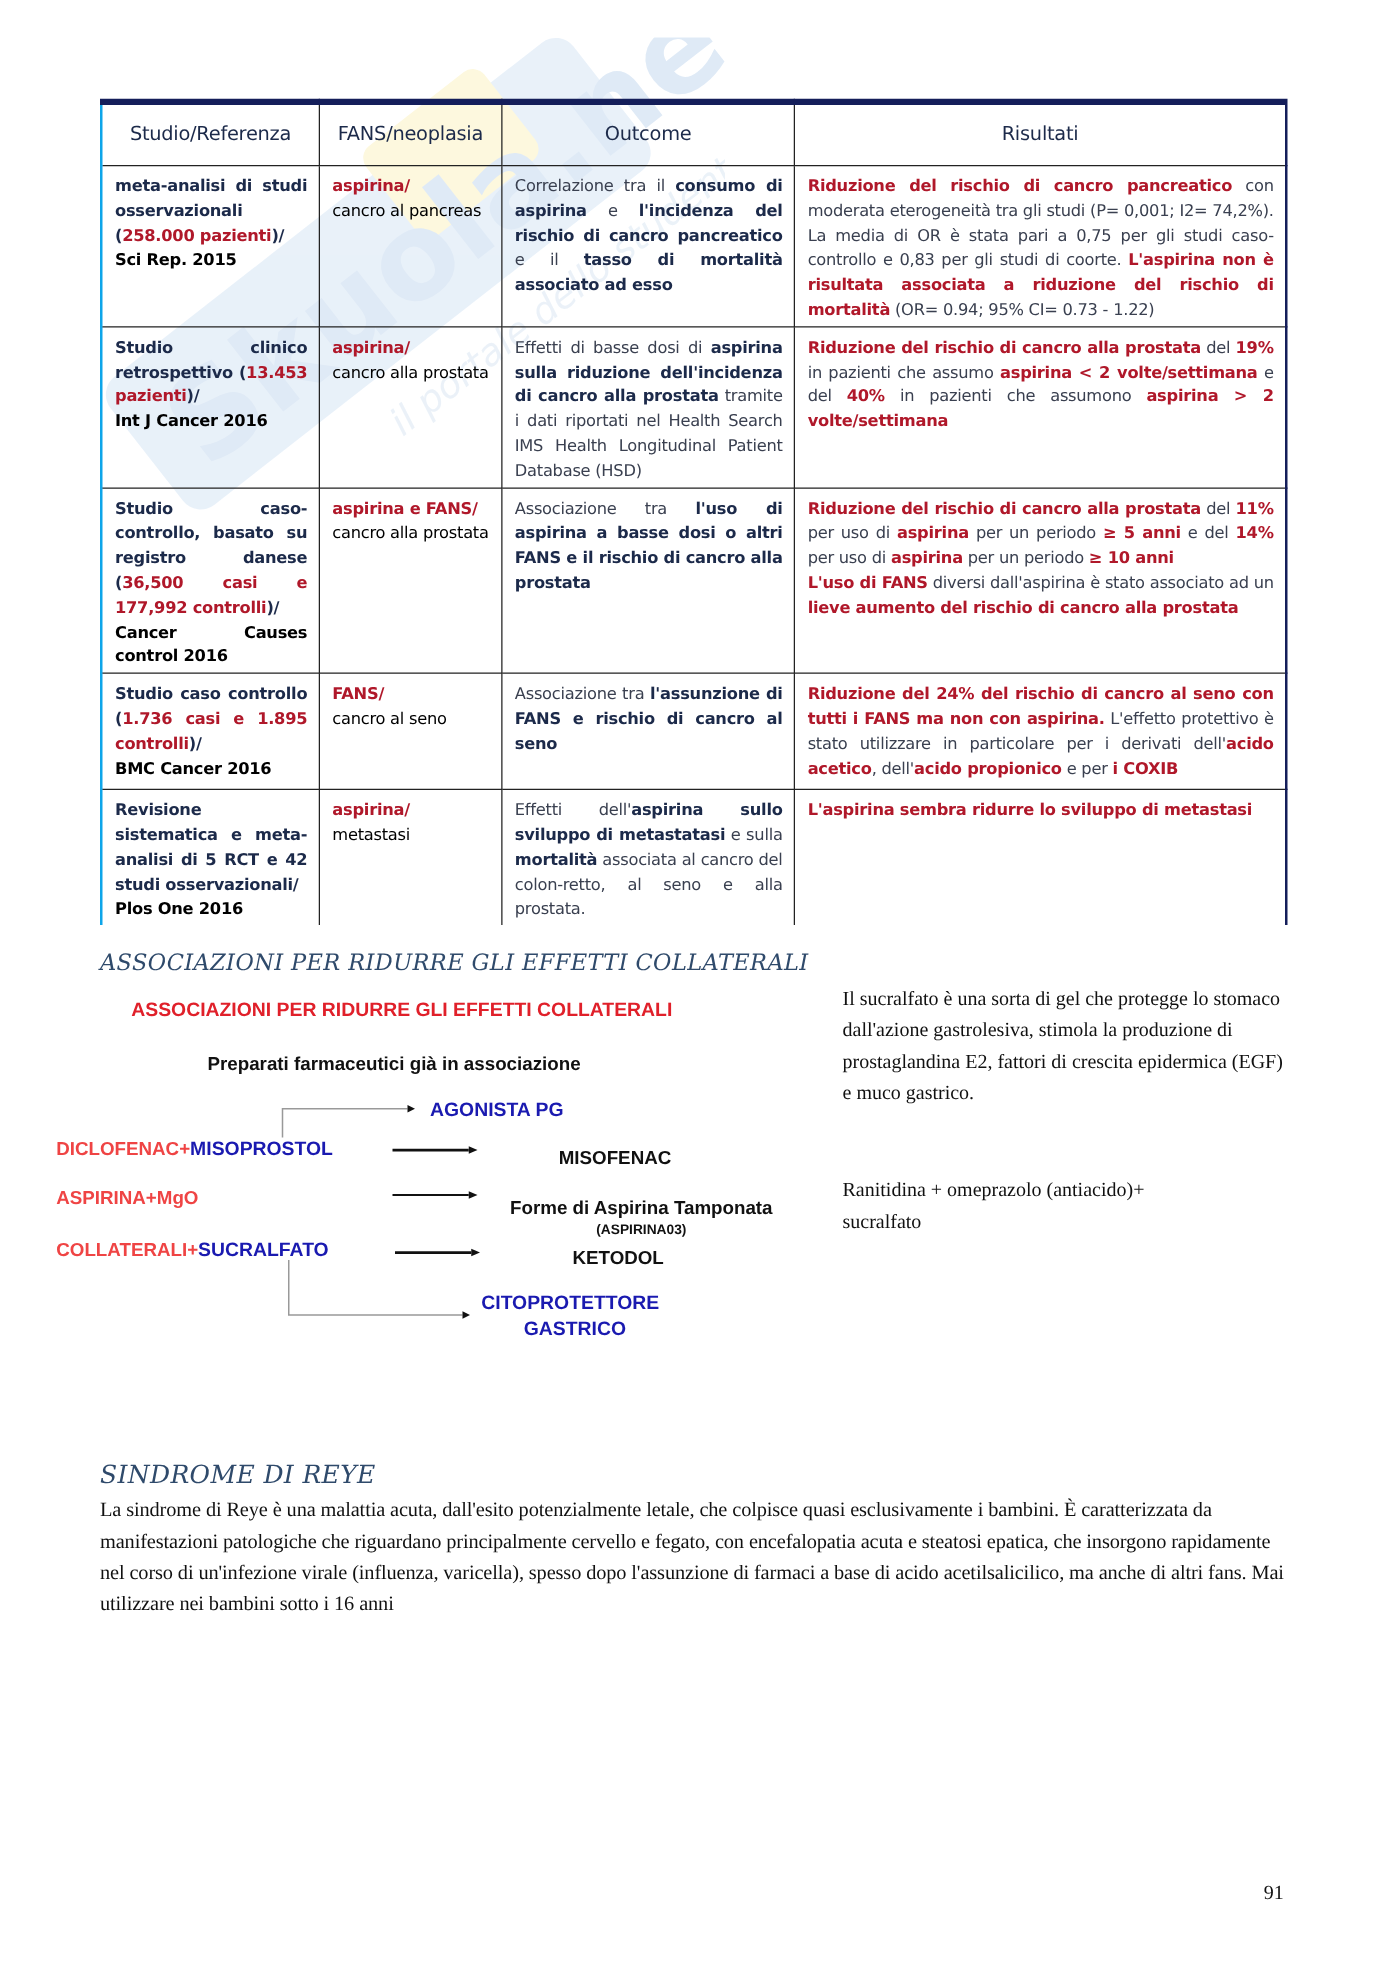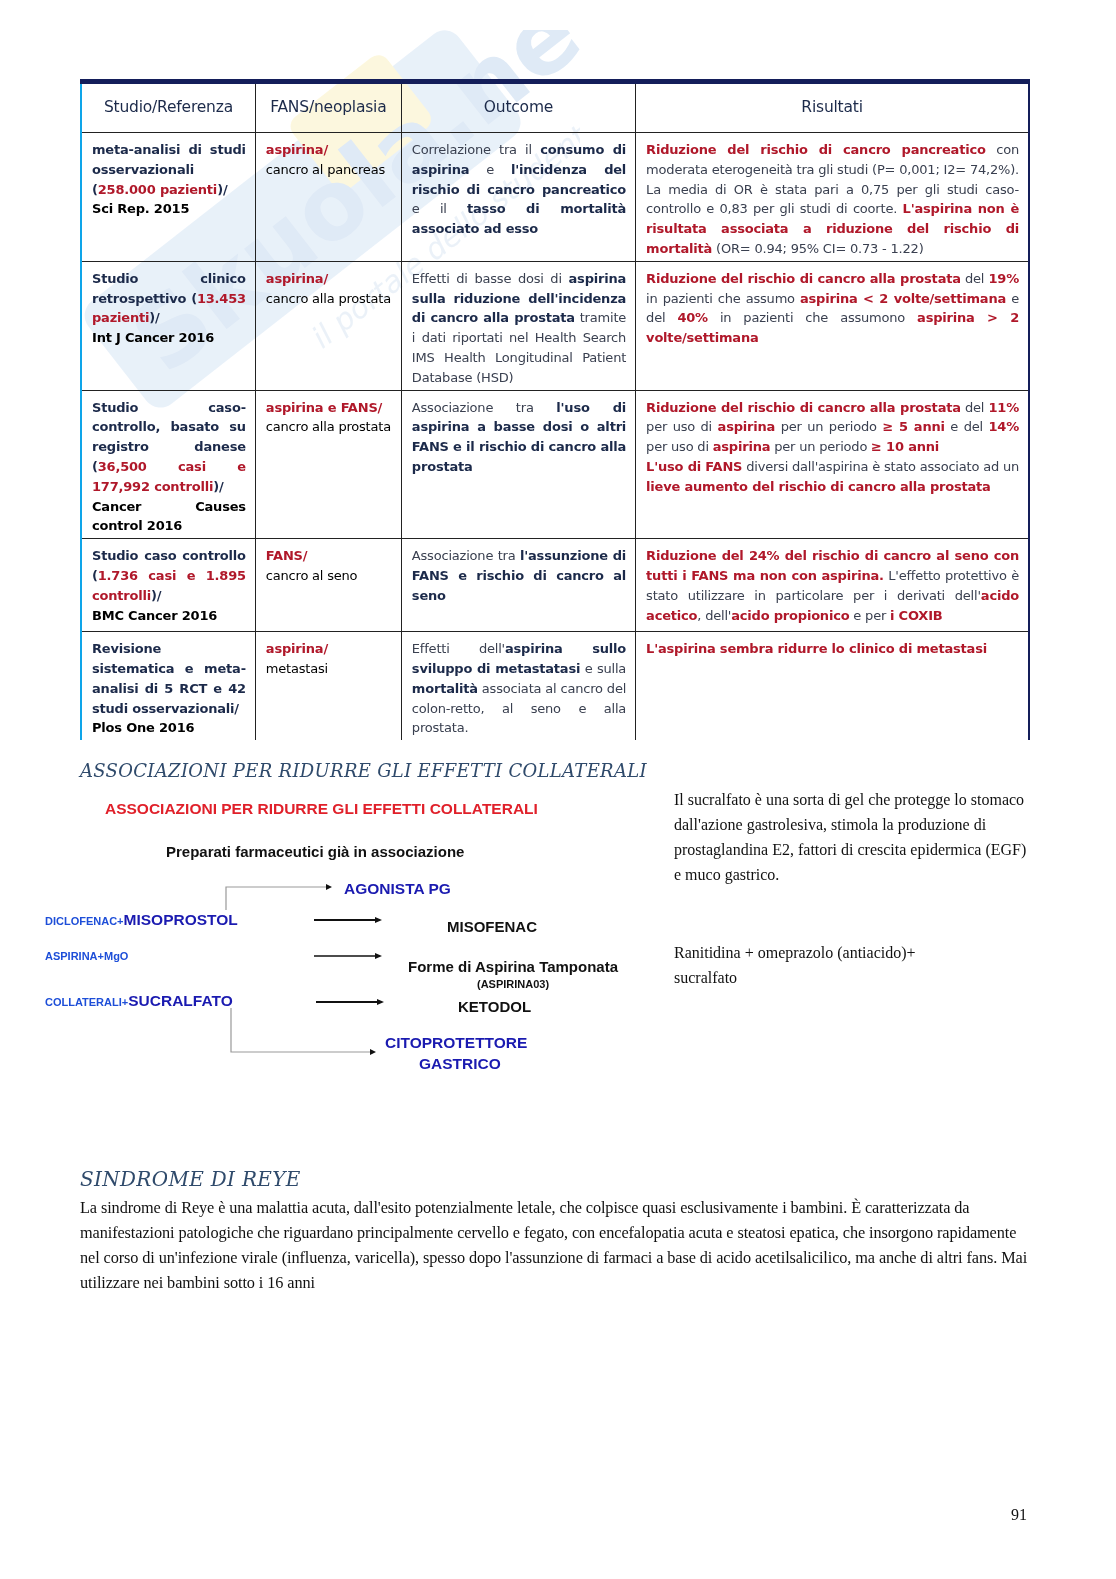--- a/index.html
+++ b/index.html
@@ -23,21 +23,21 @@
     .drk { color: #1c2a4a; }
     .gray { color: #3a4050; }
     b { font-weight: bold; }
 
     
     .sec-title { position: absolute; font-family: "DejaVu Serif", serif; font-style: italic; color: #2f4a6b; font-size: 18px; letter-spacing: 0.3px; }
     .diagram { position: absolute; left: 30px; top: 790px; width: 640px; height: 300px; font-family: "Liberation Sans", sans-serif; font-weight: bold; }
     .diagram .t { position: absolute; white-space: nowrap; }
     .diagram .red-h { color: #e0202a; font-size: 15.5px; }
     .diagram .blk { color: #111; font-size: 15px; }
-    .diagram .grn { color: #1d4ed8; font-size: 11px; }
+    .diagram .grn { color: #ef4444; font-size: 15px; }
     .diagram .blu { color: #1a1ab0; font-size: 15.5px; }
     .diagram .small { font-size: 11px; }
     .side-note { position: absolute; left: 674px; font-size: 16px; line-height: 25px; color: #111; width: 360px; }
 
     
     .para { position: absolute; left: 80px; top: 1195px; width: 955px; font-size: 16.3px; line-height: 25px; color: #111; letter-spacing: -0.1px; }
     .page-number { position: absolute; left: 1011px; top: 1506px; font-size: 16px; }
   </style>
 </head>
 <body>
@@ -89,21 +89,21 @@
         <tr style="height: 93px;">
           <td><b class="drk">Studio caso controllo (</b><b class="red">1.736 casi e 1.895 controlli</b><b class="drk">)/</b><br><b class="blue">BMC Cancer 2016</b></td>
           <td class="center"><b class="red">FANS/</b><br><span class="blue">cancro al seno</span></td>
           <td><span class="gray">Associazione tra </span><b class="drk">l'assunzione di FANS e rischio di cancro al seno</b></td>
           <td><b class="red">Riduzione del 24% del rischio di cancro al seno con tutti i FANS ma non con aspirina.</b><span class="gray"> L'effetto protettivo è stato utilizzare in particolare per i derivati dell'</span><b class="red">acido acetico</b><span class="gray">, dell'</span><b class="red">acido propionico</b><span class="gray"> e per </span><b class="red">i COXIB</b></td>
         </tr>
         <tr style="height: 106px;">
           <td><b class="drk">Revisione sistematica e meta-analisi di 5 RCT e 42 studi osservazionali/</b><br><b class="blue">Plos One 2016</b></td>
           <td class="center"><b class="red">aspirina/</b><br><span class="blue">metastasi</span></td>
           <td><span class="gray">Effetti dell'</span><b class="drk">aspirina sullo sviluppo di metastatasi</b><span class="gray"> e sulla </span><b class="drk">mortalità</b><span class="gray"> associata al cancro del colon-retto, al seno e alla prostata.</span></td>
-          <td><b class="red">L'aspirina sembra ridurre lo clinico di metastasi</b></td>
+          <td><b class="red">L'aspirina sembra ridurre lo sviluppo di metastasi</b></td>
         </tr>
       </tbody>
   </table>
 </div>
 
 <div class="sec-title" style="left:80px; top:760px;">ASSOCIAZIONI PER RIDURRE GLI EFFETTI COLLATERALI</div>
 
 <div class="diagram">
   <div class="t red-h" style="left:75px; top:10px;">ASSOCIAZIONI PER RIDURRE GLI EFFETTI COLLATERALI</div>
   <div class="t blk" style="left:136px; top:53px;">Preparati farmaceutici già in associazione</div>

